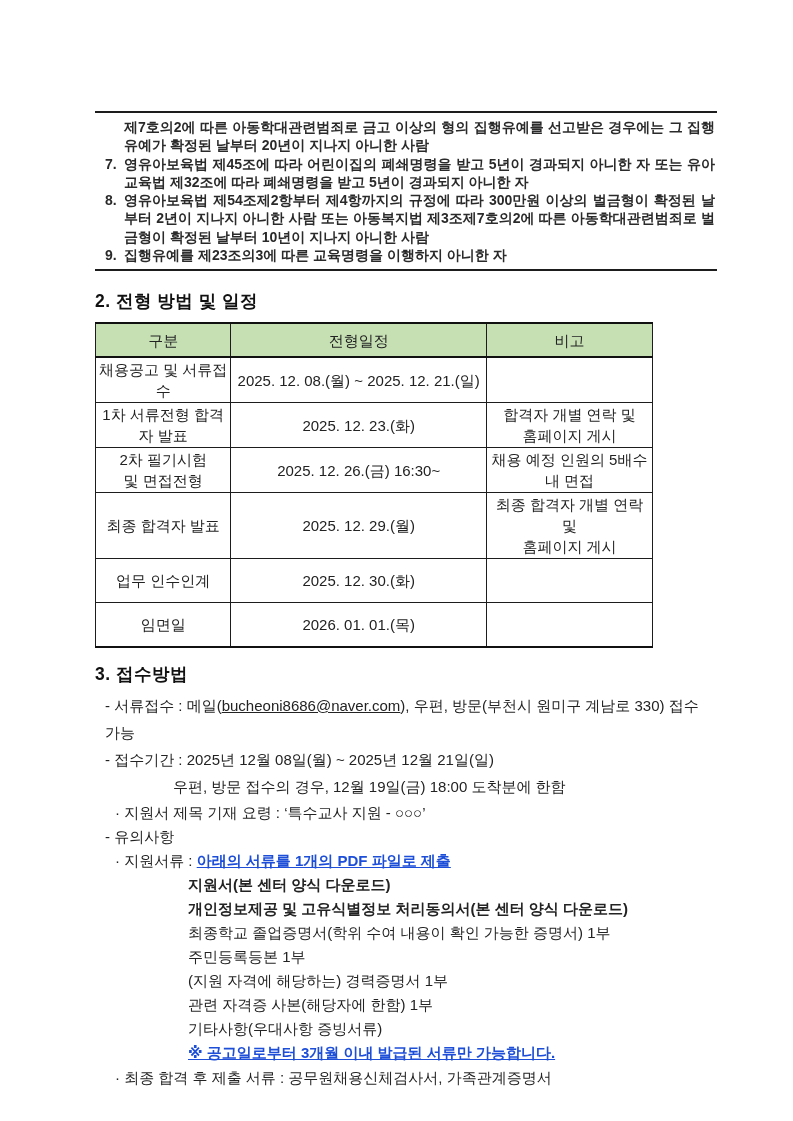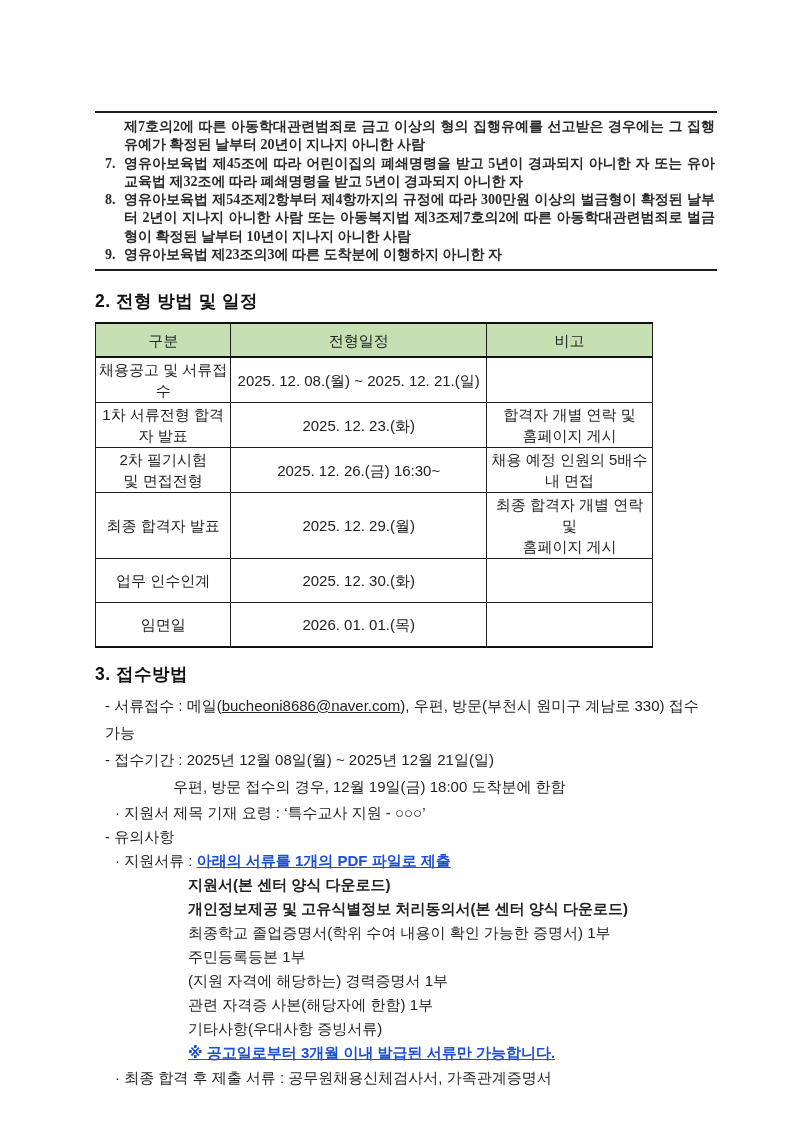--- a/index.html
+++ b/index.html
@@ -30,21 +30,20 @@
     padding: 5px 2px 5px 2px;
     font-size: 14px;
     line-height: 18.3px;
     font-weight: 600;
     color: #2a2a2a;
   }
   .notice-item {
     position: relative;
     padding-left: 27px;
     text-align: justify;
-    font-family: Liberation Serif, serif;
   }
   .notice-item .num {
     position: absolute; left: 8px; top: 0;
   }
 
   
   .sec-title {
     font-size: 17.5px;
     font-weight: 700;
     color: #111;
@@ -107,21 +106,21 @@
       <div class="notice-item">
         <span class="num">7.</span>
         <span>영유아보육법 제45조에 따라 어린이집의 폐쇄명령을 받고 5년이 경과되지 아니한 자 또는 유아교육법 제32조에 따라 폐쇄명령을 받고 5년이 경과되지 아니한 자</span>
       </div>
       <div class="notice-item">
         <span class="num">8.</span>
         <span>영유아보육법 제54조제2항부터 제4항까지의 규정에 따라 300만원 이상의 벌금형이 확정된 날부터 2년이 지나지 아니한 사람 또는 아동복지법 제3조제7호의2에 따른 아동학대관련범죄로 벌금형이 확정된 날부터 10년이 지나지 아니한 사람</span>
       </div>
       <div class="notice-item">
         <span class="num">9.</span>
-        <span>영유아보육법 제23조의3에 따른 도착분에 이행하지 아니한 자</span>
+        <span>집행유예를 제23조의3에 따른 교육명령을 이행하지 아니한 자</span>
       </div>
     </div>
 
     <div class="sec-title sec2-title">2. 전형 방법 및 일정</div>
 
     <table class="schedule">
       <colgroup>
           <col class="c1">
           <col class="c2">
           <col class="c3">

